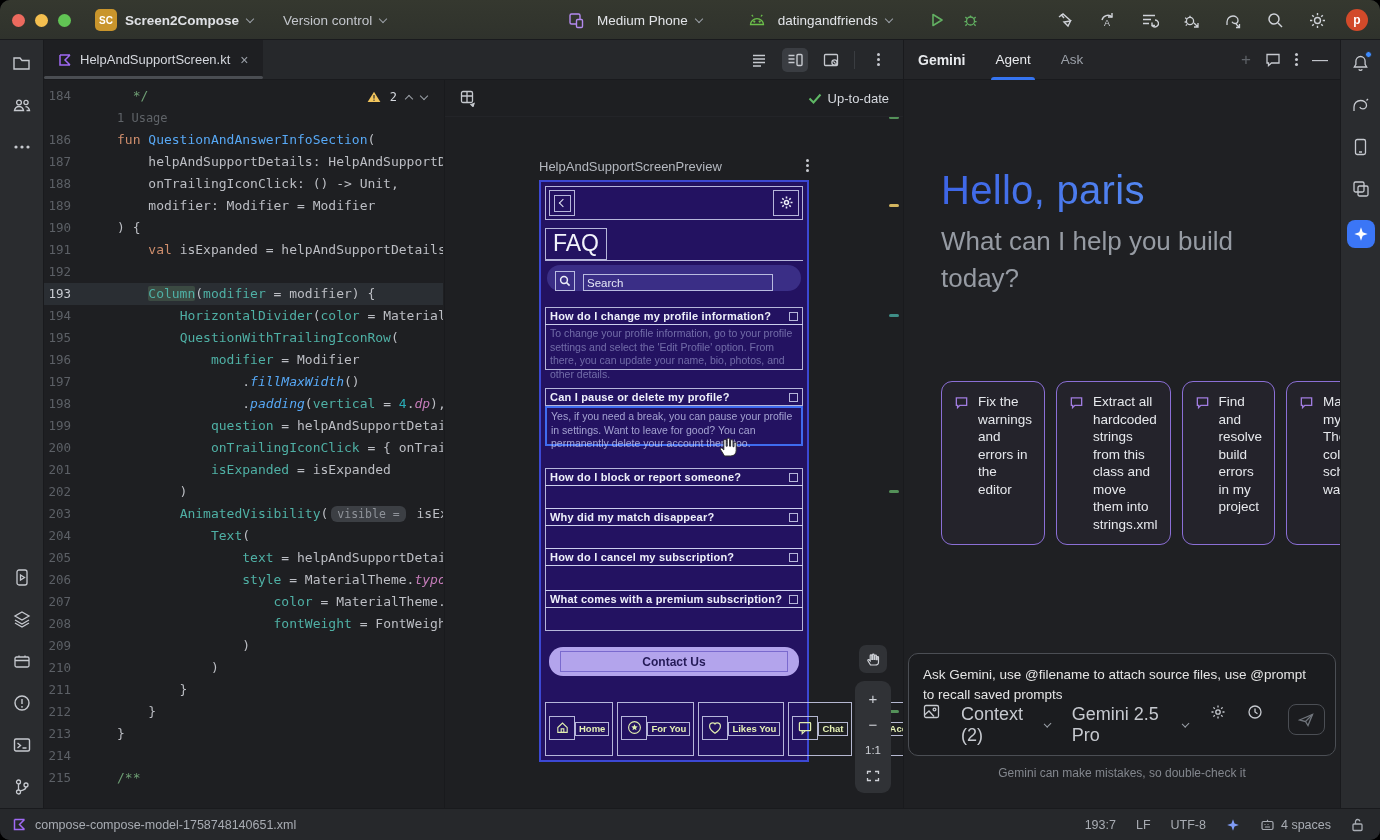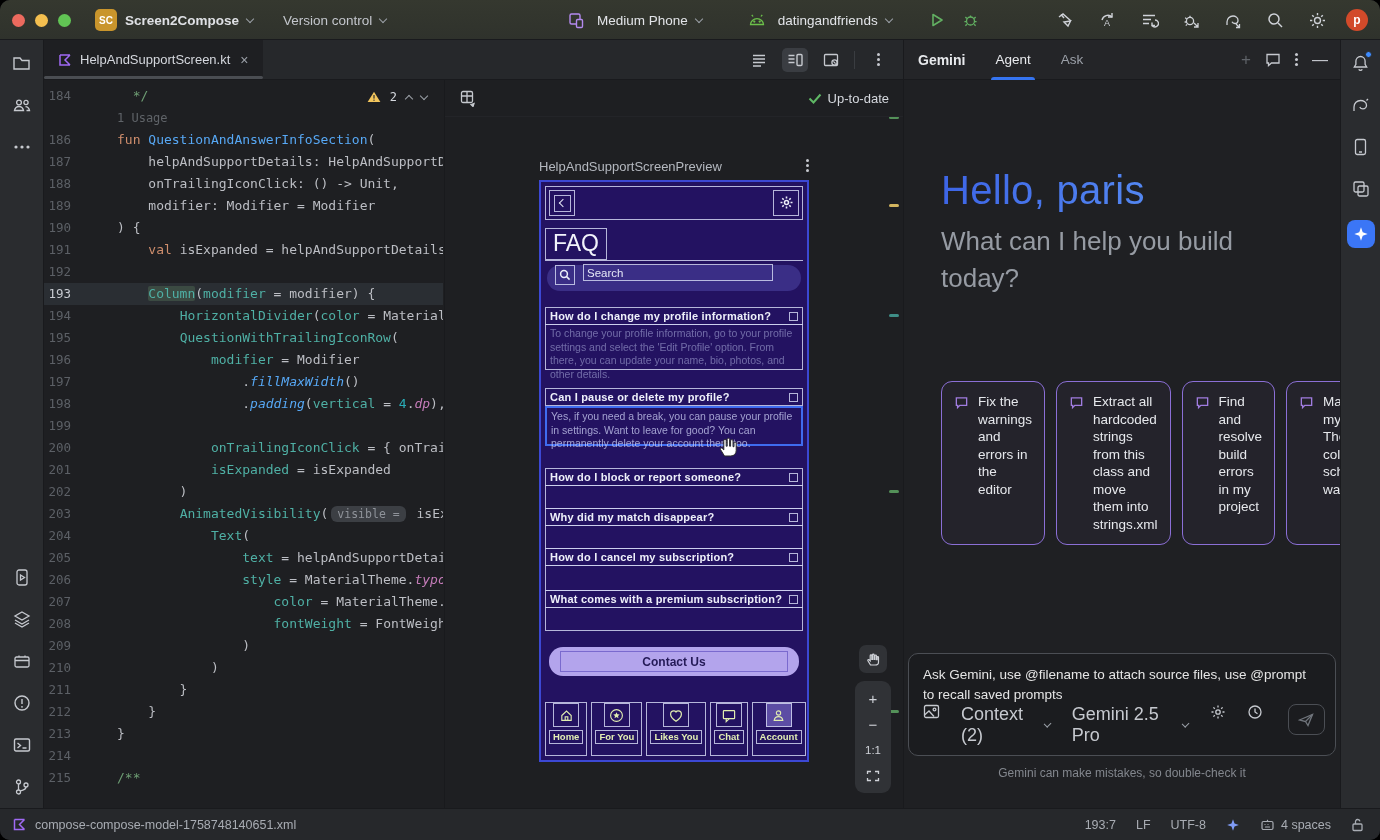--- a/index.html
+++ b/index.html
@@ -68,36 +68,36 @@
   #phone{position:absolute;left:94px;top:63px;width:270px;height:582px;background:#231261;border:2px solid #3c48d4;padding:4px}
   .wire{border:1px solid rgba(208,211,240,.85)}
   #p-topbar{height:34px;display:flex;align-items:center;padding:3px}
   .p-backbox{width:26px;height:26px;display:flex;align-items:center;justify-content:center}
   .p-backinner{width:17px;height:17px;display:flex;align-items:center;justify-content:center}
   .back-chev{width:6px;height:6px;border-left:1.8px solid #e8eaf6;border-bottom:1.8px solid #e8eaf6;transform:rotate(45deg);margin-left:2px}
   .p-gearbox{margin-left:auto;width:26px;height:26px;display:flex;align-items:center;justify-content:center;color:#eceef8}
   #p-titlerow{height:36px;margin-top:5px;display:flex;align-items:flex-end;border:1px solid rgba(208,211,240,.85);border-left:none;border-right:none;border-top:none;position:relative}
   #p-faqbox{border:1px solid rgba(208,211,240,.85);font-size:23px;color:#f2f3fb;padding:1px 7px 2px;margin-bottom:0}
   #p-searchrow{height:34px;display:flex;align-items:center}
-  #p-searchpill{height:26px;flex:1;margin:0 2px;border-radius:13px;background:#3a2e86;display:flex;align-items:flex-start;padding:0 8px;gap:8px}
+  #p-searchpill{height:26px;flex:1;margin:0 2px;border-radius:13px;background:#3a2e86;display:flex;align-items:flex-end;padding:0 8px;gap:8px}
   .p-magbox{width:20px;height:20px;display:flex;align-items:center;justify-content:center;color:#eceef8}
   #p-searchtext{height:17px;flex:0 0 190px;font-size:11.5px;color:#e4e7f6;padding:0 3px;display:flex;align-items:center}
   #faq-list{padding-top:12px}
   .q-row{height:18px;display:flex;align-items:center;padding:0 4px;font-size:11px;font-weight:700;color:#eef0fa;letter-spacing:.2px}
   .q-box{margin-left:auto;width:9px;height:9px;border:1px solid rgba(208,211,240,.85)}
   .a-box{padding:2px 4px;font-size:10.5px;line-height:13.5px;color:rgba(190,196,238,.5)}
   .a-box.h46{height:46px}.a-box.h40{height:40px}.a-box.h24{height:24px}.a-box.h26{height:26px}
   .a-hl{border:2px solid #3f6cf0;color:rgba(205,210,245,.75)}
   .sp18{height:18px}.sp22{height:22px}
   .wire+.wire{margin-top:-1px}
   #p-tail{height:16px}
   #p-contact{height:29px;margin:0 4px;border-radius:14px;background:#b3a4ec;display:flex;align-items:center;justify-content:center}
   #p-contact-inner{border:1px solid #7a6ace;width:228px;height:21px;display:flex;align-items:center;justify-content:center;font-size:12px;font-weight:700;color:#241a57}
   #phone-nav{position:absolute;left:4px;right:4px;bottom:4px;height:54px;display:flex;gap:4px}
-  .nav-cell{flex:1;border:1px solid rgba(208,211,240,.85);display:flex;flex-direction:column;align-items:center;padding:0 3px 3px}
+  .nav-cell{flex:1;border:1px solid rgba(208,211,240,.85);display:flex;align-items:center;padding:0 3px 3px}
   .nav-iconbox{width:26px;height:24px;border:1px solid rgba(208,211,240,.85);display:flex;align-items:center;justify-content:center;color:#e0edb0}
   .nav-cell.selected .nav-iconbox{background:rgba(140,125,220,.55)}
   .nav-labelbox{margin-top:3px;border:1px solid rgba(208,211,240,.85);font-size:9.5px;font-weight:700;color:#e3efb4;padding:0 3px;line-height:12px;max-width:100%;white-space:nowrap;overflow:hidden}
   #cursor{position:absolute;left:272px;top:318px;width:20px;height:22px;z-index:5}
   
   #pan-btn{position:absolute;right:16px;top:528px;width:28px;height:28px;border-radius:7px;background:#303236;display:flex;align-items:center;justify-content:center;color:#cfd2d8}
   #zoom-group{position:absolute;right:12px;top:564px;width:36px;border-radius:9px;background:#303236;display:flex;flex-direction:column;align-items:center;padding:6px 0;gap:4px;color:#cfd2d8}
   .zoom-item{height:22px;display:flex;align-items:center;justify-content:center;font-size:15px;width:100%}
   .zoom-label{font-size:11.5px;font-weight:400}
   
@@ -354,21 +354,21 @@
           <div class="crow"><span class="gut">189</span><span class="ctext"><span class="c-pl">    modifier: Modifier = Modifier</span></span></div>
           <div class="crow"><span class="gut">190</span><span class="ctext"><span class="c-pl">) {</span></span></div>
           <div class="crow"><span class="gut">191</span><span class="ctext"><span class="c-kw">    val </span><span class="c-pl">isExpanded = helpAndSupportDetails</span></span></div>
           <div class="crow"><span class="gut">192</span><span class="ctext"></span></div>
           <div class="crow active"><span class="gut">193</span><span class="ctext"><span class="c-pl">    </span><span class="c-hlt">Column</span><span class="c-pl">(</span><span class="c-tl">modifier</span><span class="c-pl"> = modifier) {</span></span></div>
           <div class="crow"><span class="gut">194</span><span class="ctext"><span class="c-pl">        </span><span class="c-tl">HorizontalDivider</span><span class="c-pl">(</span><span class="c-tl">color</span><span class="c-pl"> = Material</span></span></div>
           <div class="crow"><span class="gut">195</span><span class="ctext"><span class="c-pl">        </span><span class="c-tl">QuestionWithTrailingIconRow</span><span class="c-pl">(</span></span></div>
           <div class="crow"><span class="gut">196</span><span class="ctext"><span class="c-pl">            </span><span class="c-tl">modifier</span><span class="c-pl"> = Modifier</span></span></div>
           <div class="crow"><span class="gut">197</span><span class="ctext"><span class="c-pl">                .</span><span class="c-ex">fillMaxWidth</span><span class="c-pl">()</span></span></div>
           <div class="crow"><span class="gut">198</span><span class="ctext"><span class="c-pl">                .</span><span class="c-ex">padding</span><span class="c-pl">(</span><span class="c-tl">vertical</span><span class="c-pl"> = </span><span class="c-nm">4</span><span class="c-pl">.</span><span class="c-pp">dp</span><span class="c-pl">),</span></span></div>
-          <div class="crow"><span class="gut">199</span></div>
+          <div class="crow"><span class="gut">199</span><span class="ctext"><span class="c-pl">            </span><span class="c-tl">question</span><span class="c-pl"> = helpAndSupportDetai</span></span></div>
           <div class="crow"><span class="gut">200</span><span class="ctext"><span class="c-pl">            </span><span class="c-tl">onTrailingIconClick</span><span class="c-pl"> = { onTrai</span></span></div>
           <div class="crow"><span class="gut">201</span><span class="ctext"><span class="c-pl">            </span><span class="c-tl">isExpanded</span><span class="c-pl"> = isExpanded</span></span></div>
           <div class="crow"><span class="gut">202</span><span class="ctext"><span class="c-pl">        )</span></span></div>
           <div class="crow"><span class="gut">203</span><span class="ctext"><span class="c-pl">        </span><span class="c-tl">AnimatedVisibility</span><span class="c-pl">(</span><span class="c-chip">visible =</span><span class="c-pl"> isExpan</span></span></div>
           <div class="crow"><span class="gut">204</span><span class="ctext"><span class="c-pl">            </span><span class="c-tl">Text</span><span class="c-pl">(</span></span></div>
           <div class="crow"><span class="gut">205</span><span class="ctext"><span class="c-pl">                </span><span class="c-tl">text</span><span class="c-pl"> = helpAndSupportDetai</span></span></div>
           <div class="crow"><span class="gut">206</span><span class="ctext"><span class="c-pl">                </span><span class="c-tl">style</span><span class="c-pl"> = MaterialTheme.</span><span class="c-pp">typo</span></span></div>
           <div class="crow"><span class="gut">207</span><span class="ctext"><span class="c-pl">                    </span><span class="c-tl">color</span><span class="c-pl"> = MaterialTheme.</span></span></div>
           <div class="crow"><span class="gut">208</span><span class="ctext"><span class="c-pl">                    </span><span class="c-tl">fontWeight</span><span class="c-pl"> = FontWeigh</span></span></div>
           <div class="crow"><span class="gut">209</span><span class="ctext"><span class="c-pl">                )</span></span></div>

